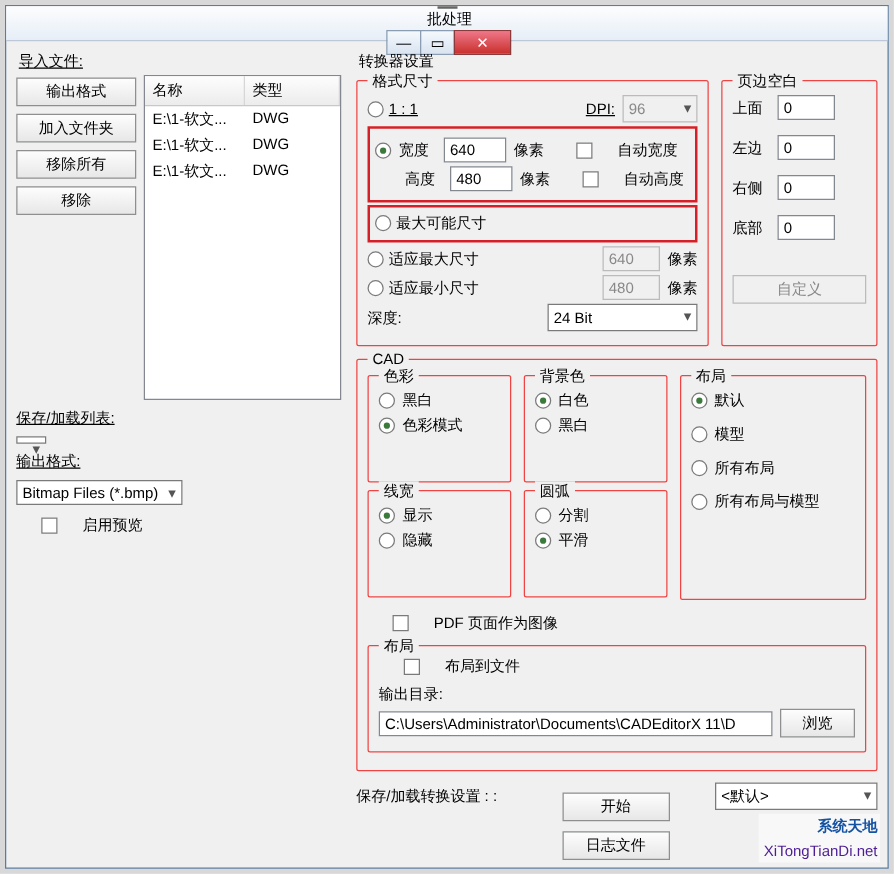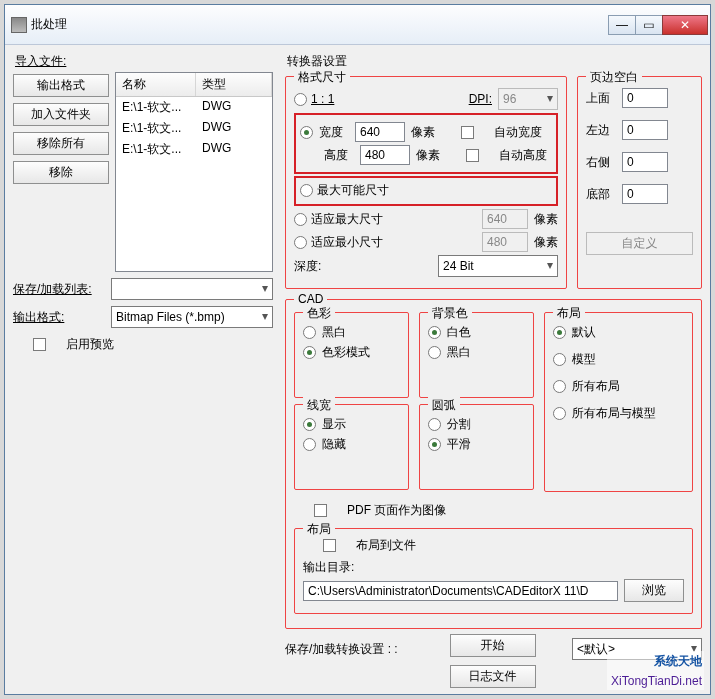--- a/index.html
+++ b/index.html
@@ -1,39 +1,39 @@
 <!DOCTYPE html>
 <html><head>
 <meta charset="utf-8">
 <style>
 * { box-sizing: border-box; font-family: "Microsoft YaHei", "SimSun", Tahoma, sans-serif; font-size: 12px; }
 body { margin: 0; background: #d8d8d8; padding: 4px; }
 .window { width: 707px; height: 691px; background: #f0f0f0; border: 1px solid #5a7ca0; position: relative; }
-.titlebar { height: 40px; background: linear-gradient(#fdfdfe, #e6eef7); display: flex; align-items: center; padding: 0 2px 0 6px; border-bottom: 1px solid #bcc7d8; }
+.titlebar { height: 28px; background: linear-gradient(#fdfdfe, #e6eef7); display: flex; align-items: center; padding: 0 2px 0 6px; border-bottom: 1px solid #bcc7d8; flex-direction: column; }
 .titlebar .icon { width: 16px; height: 16px; margin-right: 4px; background: linear-gradient(#888, #bbb); border: 1px solid #666; }
 .titlebar .title { flex: 1; color: #000; }
 .winbtns { display: flex; gap: 0; }
 .winbtn { width: 28px; height: 20px; border: 1px solid #8a9db2; background: linear-gradient(#f5f9fd, #d9e4f1); display: flex; align-items: center; justify-content: center; margin-left: -1px; }
 .winbtn.close { width: 46px; background: linear-gradient(#e78, #c9302c); color: #fff; border-color: #8a3a3a; }
 .content { display: flex; height: calc(100% - 28px); padding: 6px 8px 8px 8px; gap: 12px; }
 .left { width: 260px; display: flex; flex-direction: column; }
 .right { flex: 1; display: flex; flex-direction: column; }
 .section-label { margin: 2px 0 2px 2px; }
 .underline { text-decoration: underline; }
 .btn { background: linear-gradient(#fdfdfd, #e7e7e7); border: 1px solid #8e8f8f; padding: 2px 8px; text-align: center; cursor: pointer; min-height: 22px; display: flex; align-items: center; justify-content: center; }
 .left-top { display: flex; gap: 6px; }
 .left-btns { width: 96px; display: flex; flex-direction: column; gap: 6px; margin-top: 2px; }
-.filelist { flex: 1; border: 1px solid #828790; background: #fff; height: 200px; }
+.filelist { flex: 1; border: 1px solid #828790; background: #fff; height: 260px; }
 .filelist .hdr { display: flex; background: linear-gradient(#fdfdfd, #ececec); border-bottom: 1px solid #c8c8c8; }
 .filelist .hdr div { padding: 3px 6px; border-right: 1px solid #d6d6d6; }
 .filelist .row { display: flex; padding: 1px 0; }
 .filelist .row div { padding: 1px 6px; white-space: nowrap; overflow: hidden; }
 .col-name { width: 80px; }
 .col-type { flex: 1; }
-.kv { display: flex; align-items: center; gap: 6px; margin-top: 6px; }
+.kv { display: flex; align-items: flex-start; gap: 6px; margin-top: 6px; flex-direction: column; }
 .kv .lbl { width: 92px; }
 .dropdown { flex: 1; border: 1px solid #7a7a7a; background: #fff; padding: 2px 18px 2px 4px; position: relative; height: 22px; display: flex; align-items: center; }
 .dropdown::after { content: "▾"; position: absolute; right: 4px; top: 2px; color: #555; }
 .checkbox { display: inline-flex; align-items: center; gap: 20px; padding-left: 20px; }
 .cb { width: 13px; height: 13px; border: 1px solid #7a7a7a; background: #fff; }
 .fieldset { border: 1px solid #ef4444; border-radius: 2px; margin: 4px 0 6px 0; padding: 8px 8px 8px 8px; position: relative; }
 .fieldset > .legend { position: absolute; top: -8px; left: 8px; background: #f0f0f0; padding: 0 4px; }
 .input { border: 1px solid #828790; background: #fff; height: 20px; padding: 0 4px; }
 .radio { display: inline-flex; align-items: center; gap: 4px; }
 .rd { width: 13px; height: 13px; border: 1px solid #7a7a7a; border-radius: 50%; background: #fff; position: relative; }

